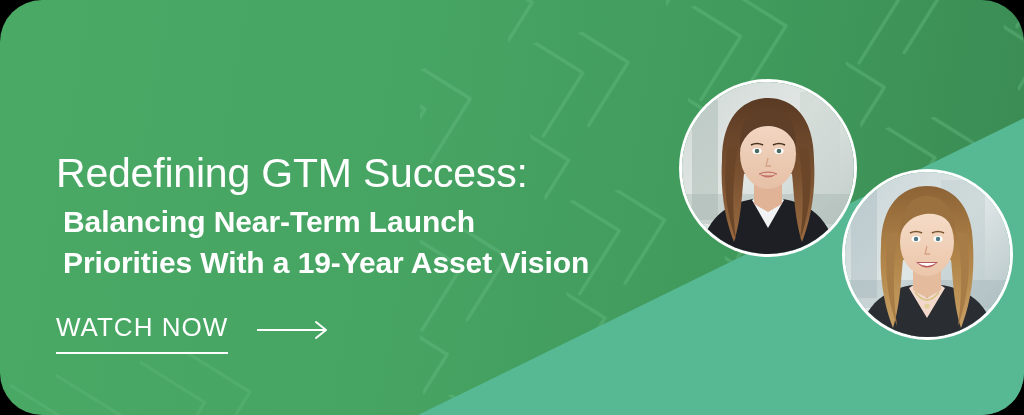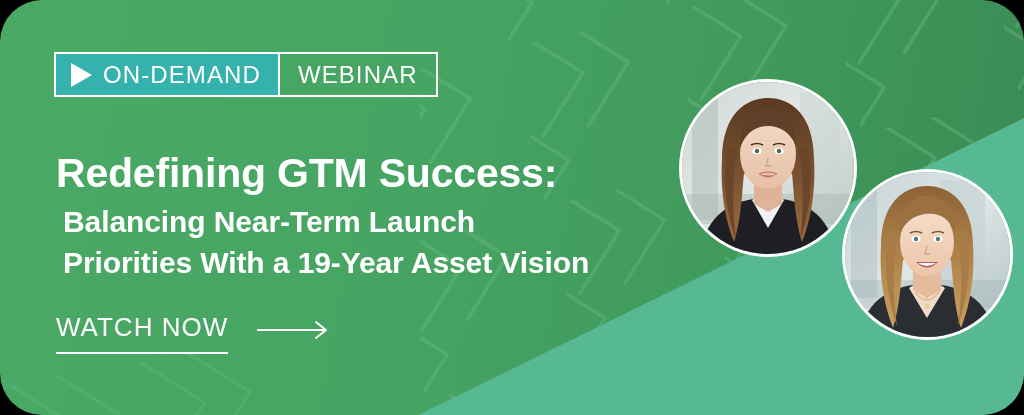--- a/index.html
+++ b/index.html
@@ -78,21 +78,21 @@
     padding: 0 18px;
   }
 
   
   .title {
     position: absolute;
     left: 56px;
     top: 126px;
     color: #ffffff;
     font-size: 41px;
-    font-weight: 700;
+    font-weight: 400;
     line-height: 1;
     letter-spacing: -0.2px;
     white-space: nowrap;
   }
   .subtitle {
     position: absolute;
     left: 56px;
     top: 201px;
     color: #ffffff;
     font-size: 30px;
@@ -161,29 +161,20 @@
     <g opacity="0.30">
       <use href="#chev" x="250" y="392" transform="rotate(-13 250 392)"></use>
       <use href="#chev" x="120" y="415" transform="rotate(-13 120 415)"></use>
     </g>
   </svg>
 
   <svg id="wedge" viewBox="0 0 1024 415" preserveAspectRatio="none" aria-hidden="true">
     <polygon points="1024,118 1024,415 418,415" fill="#57b894"></polygon>
   </svg>
 
-  <div class="badge">
-    <div class="badge-left">
-      <span class="play-icon"></span>
-      <span class="badge-text">ON-DEMAND</span>
-    </div>
-    <div class="badge-right">
-      <span class="badge-text">WEBINAR</span>
-    </div>
-  </div>
 
   <h1 class="title">Redefining GTM Success:</h1>
 
   <div class="subtitle">
     <div>Balancing Near-Term Launch</div>
     <div>Priorities With a 19-Year Asset Vision</div>
   </div>
 
   <a class="cta" href="#">
     <span class="cta-label">WATCH NOW</span>

